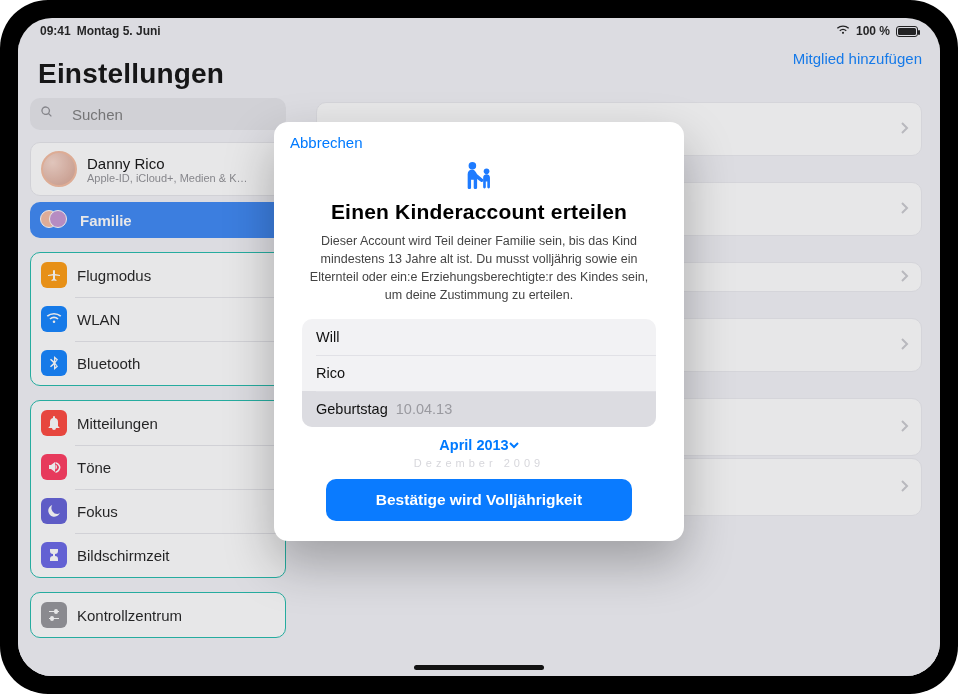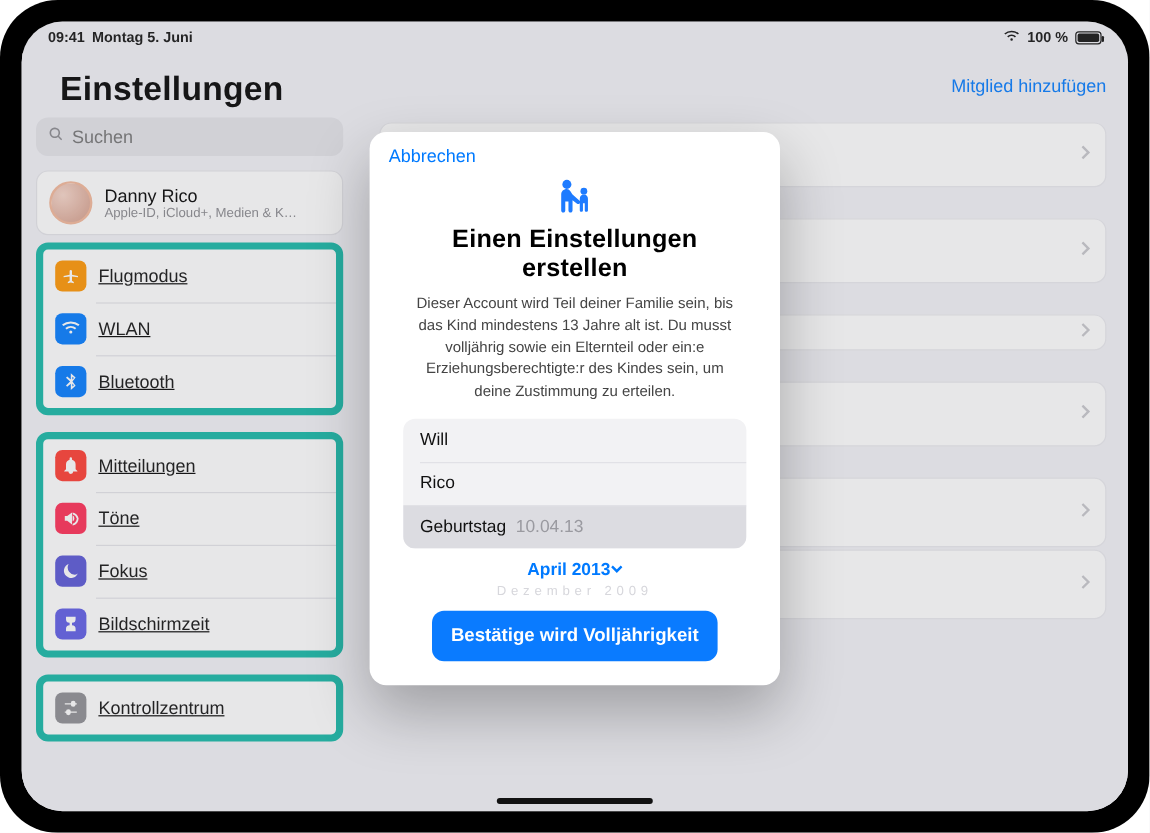--- a/index.html
+++ b/index.html
@@ -19,74 +19,74 @@
   .status-right { display:flex; gap:6px; align-items:center; }
   .wifi-icon, .battery-icon { display:inline-block; }
   .battery-icon { width:22px; height:11px; border:1px solid #111; border-radius:3px; position:relative; }
   .battery-icon::after { content:""; position:absolute; right:-3px; top:3px; width:2px; height:5px; background:#111; border-radius:1px;}
   .battery-fill { position:absolute; left:1px; top:1px; bottom:1px; right:1px; background:#111; border-radius:1.5px;}
   .wifi-icon svg { width:14px; height:11px; }
 
   .content-wrap { position:absolute; top:26px; left:0; right:0; bottom:0; display:flex; }
   
   .sidebar { width:280px; background:#f2f2f7; padding:10px 12px 0 12px; overflow:hidden; position:relative; }
-  .sidebar h1 { font-size:28px; font-weight:700; margin:4px 0 8px 20px; letter-spacing:0.2px; }
+  .sidebar h1 { font-size:28px; font-weight:700; margin:4px 0 8px 8px; letter-spacing:0.2px; }
   .searchbar {
     display:flex; align-items:center; gap:6px; background:#e4e4ea; border-radius:10px; height:32px; padding:0 10px;
     color:#8a8a8f; margin-bottom:12px;
   }
   .searchbar svg { width:14px; height:14px; fill:#8a8a8f; }
-  .searchbar input { border:none; background:transparent; outline:none; font-size:15px; color:#333; width:100%; }
+  .searchbar input { border:none; background:transparent; outline:none; font-size:15px; color:#333; width:100%;margin-left:12px; }
   .account-card {
     display:flex; align-items:center; gap:10px; background:#fff; border:1px solid #e5e5ea; border-radius:10px;
     padding:8px 10px; margin-bottom:6px;
   }
   .avatar-user { width:36px; height:36px; border-radius:50%; background:radial-gradient(circle at 30% 30%, #f7d6c9, #d49c89); border:2px solid #f3b89a;}
   .account-card .acc-name { font-size:15px; font-weight:400; }
   .account-card .acc-sub { font-size:11px; color:#8a8a8f; }
   .family-row {
     background:#2f7ff5; color:#fff; border-radius:10px; display:flex; align-items:center; gap:10px; padding:8px 10px;
     font-size:15px; font-weight:600; margin-bottom:14px;
   }
   .family-chip { width:30px; height:20px; position:relative; }
   .family-chip span { position:absolute; width:18px; height:18px; border-radius:50%; border:1.5px solid #fff; }
   .family-chip span:nth-child(1){ left:0; background:#f3b79e;}
   .family-chip span:nth-child(2){ left:9px; background:#c490d1;}
 
-  .group { background:#fff; border-radius:10px; overflow:hidden; margin-bottom:14px; border:6px solid #14b8a6;text-decoration:underline;}
+  .group { background:#fff; border-radius:10px; overflow:hidden; margin-bottom:14px; border:1px solid #14b8a6;}
   .row { display:flex; align-items:center; gap:10px; padding:9px 10px; font-size:15px; color:#111; position:relative; }
   .row + .row::before { content:""; position:absolute; left:44px; right:0; top:0; height:1px; background:#e5e5ea; }
   .icon-tile { width:26px; height:26px; border-radius:6px; display:flex; align-items:center; justify-content:center; color:#fff; flex-shrink:0;}
   .icon-tile svg { width:16px; height:16px; }
 
   .bg-orange{background:#ff9500;} .bg-blue{background:#007aff;}
   .bg-red{background:#ff3b30;} .bg-pink{background:#ff2d55;} .bg-indigo{background:#5856d6;}
   .bg-purple{background:#5e5ce6;} .bg-grey{background:#8e8e93;}
 
   
   .main-area { flex:1; background:#f2f2f7; position:relative; overflow:hidden; }
-  .main-header { position:absolute; top:20px; right:18px; color:#007aff; font-size:15px; }
+  .main-header { position:absolute; top:6px; right:18px; color:#007aff; font-size:15px; }
   .bg-list { position:absolute; top:58px; left:18px; right:18px; }
   .bg-row {
     background:#fff; border-radius:10px; display:flex; align-items:center; padding:14px 12px; margin-bottom:26px;
     border:1px solid #e9e9ee; position:relative;
   }
   .bg-row.tall { padding:26px 12px; }
   .bg-row .chev { position:absolute; right:12px; color:#c7c7cc; }
   .bg-icon { width:28px; height:28px; border-radius:7px; margin-right:10px; display:flex; align-items:center; justify-content:center; color:#fff;}
   .bg-row .bg-title { font-size:14px; font-weight:600; color:#111;}
   .bg-row .bg-sub { font-size:11px; color:#8a8a8f;}
   .bg-stack { display:flex; flex-direction:column; }
 
   
   .dim { position:absolute; inset:0; background:rgba(120,120,128,0.18); }
 
   
   .modal {
-    position:absolute; width:342px; left:50%; top:92px; transform:translateX(-50%); background:#fff;
+    position:absolute; width:410px; left:50%; top:104px; transform:translateX(-50%); background:#fff;
     border-radius:14px; box-shadow:0 22px 50px rgba(0,0,0,0.28); padding:14px 0 20px 0;
   }
   .modal-cancel { position:absolute; left:16px; top:12px; color:#007aff; font-size:15px; }
   .modal-inner { padding:0 28px; text-align:center; }
   .modal-icon { margin:24px auto 6px; width:38px; height:34px; color:#1e7bff; }
   .modal-icon svg { width:100%; height:100%; }
   .modal-title { font-size:21px; font-weight:700; margin-bottom:8px; letter-spacing:0.2px;}
   .modal-desc { font-size:12.5px; color:#444; line-height:1.45; margin:0 4px 14px; }
   .form-card { background:#f2f2f4; border-radius:10px; overflow:hidden; text-align:left; margin:0 0 10px 0;}
   .form-card .fc-row { padding:10px 14px; font-size:14.5px; display:flex; gap:8px; align-items:center; position:relative;}
@@ -146,20 +146,27 @@
         </div>
 
         <div class="account-card">
           <div class="avatar-user"></div>
           <div>
             <div class="acc-name">Danny Rico</div>
             <div class="acc-sub">Apple-ID, iCloud+, Medien &amp; K…</div>
           </div>
         </div>
 
+        <div class="family-row">
+          <div class="family-chip">
+              <span></span>
+              <span></span>
+            </div>
+          <span>Familie</span>
+        </div>
 
         <div class="group">
           <div class="row">
             <div class="icon-tile bg-orange">
               <svg viewBox="0 0 16 16" fill="#fff">
                   <path d="M14 8l-5-1V4a1 1 0 10-2 0v3L2 8v1l5-.5V12l-1.5 1v1L8 13.5 10.5 14v-1L9 12V8.5l5 .5V8z"></path>
                 </svg>
             </div>
             <span>Flugmodus</span>
           </div>
@@ -292,21 +299,21 @@
       <div class="modal-cancel">Abbrechen</div>
       <div class="modal-inner">
         <div class="modal-icon">
           <svg viewBox="0 0 40 36" fill="none">
             <circle cx="13" cy="6" r="4" fill="#1e7bff"></circle>
             <path d="M13 10c-3 0-5 2-5 5v14c0 1 .7 1.8 1.8 1.8S11.6 30 11.6 29v-8h2.8v8c0 1 .8 1.8 1.8 1.8s1.8-.8 1.8-1.8V20l4 3c.8.6 1.9.4 2.4-.4.6-.8.4-1.9-.4-2.4L18 15c-1-1.8-2.7-5-5-5z" fill="#1e7bff"></path>
             <circle cx="28" cy="12" r="3" fill="#1e7bff"></circle>
             <path d="M28 15c-2.2 0-3.6 1.5-3.6 3.7v10c0 .8.6 1.4 1.4 1.4s1.4-.6 1.4-1.4v-6h1.6v6c0 .8.6 1.4 1.4 1.4s1.4-.6 1.4-1.4v-10c0-2.2-1.4-3.7-3.6-3.7z" fill="#1e7bff"></path>
           </svg>
         </div>
-        <div class="modal-title">Einen Einstellungen erstellen</div>
+        <div class="modal-title">Einen Kinderaccount erteilen</div>
         <div class="modal-desc">Dieser Account wird Teil deiner Familie sein, bis das Kind mindestens 13 Jahre alt ist. Du musst volljährig sowie ein Elternteil oder ein:e Erziehungsberechtigte:r des Kindes sein, um deine Zustimmung zu erteilen.</div>
 
         <div class="form-card">
           <div class="fc-row">
             <span class="fc-label">Will</span>
           </div>
           <div class="fc-row">
             <span class="fc-label">Rico</span>
           </div>
           <div class="fc-row selected">

